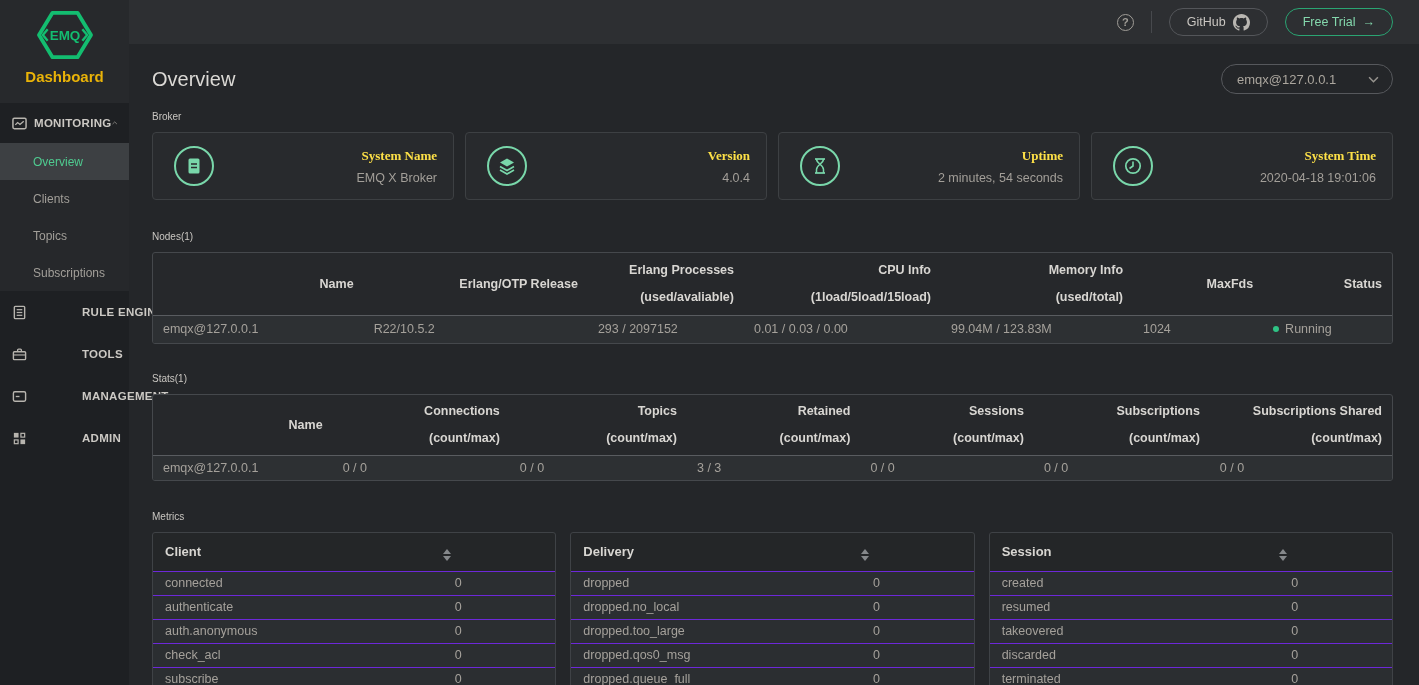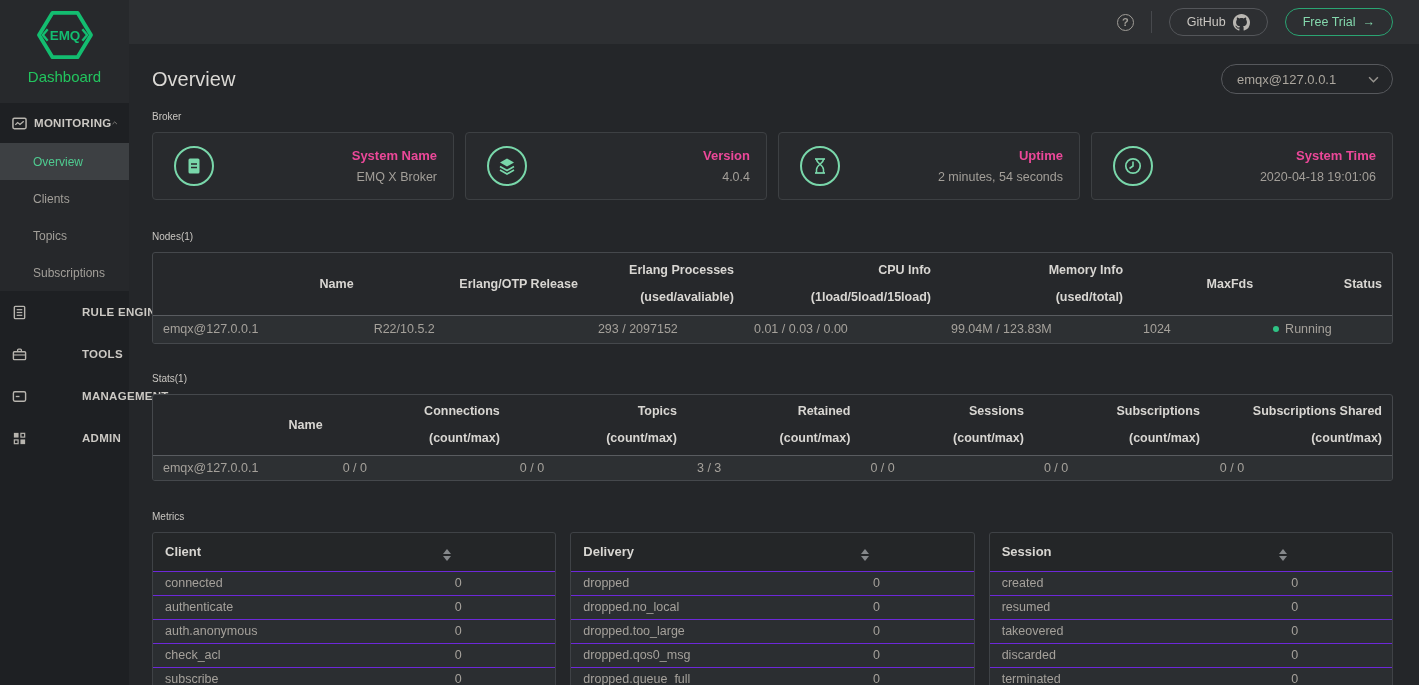--- a/index.html
+++ b/index.html
@@ -6,21 +6,21 @@
   html,body { background:#1a1c1e; }
   .app {
     width:1419px; height:685px; display:flex; overflow:hidden;
     background:#242629; font-family:"Liberation Sans", sans-serif;
     position:relative;
   }
   
   .sidebar { width:129px; flex:none; background:#1e2023; display:flex; flex-direction:column; }
   .logo-area { background:#27292c; height:103px; text-align:center; padding-top:9px; }
   .logo-svg { display:block; margin:0 auto; }
-  .app-title { color:#22c55e; font-size:15px; margin-top:7px; }
+  .app-title { color:#eab308; font-size:15px; margin-top:7px;font-weight:bold; }
   .menu { flex:1; }
   .menu-head {
     height:40px; display:flex; align-items:center; padding:0 12px;
     color:#ccc9c4; font-size:11.5px; font-weight:bold; letter-spacing:.3px; cursor:pointer;
   }
   .menu-head .mi { width:15px; height:15px; margin-right:7px; flex:none; }
   .menu-head .lbl { flex:1; white-space:nowrap; }
   .group { height:42px;gap:48px; }
   .submenu { background:#26282b; }
   .sub-item {
@@ -64,21 +64,21 @@
   .cards { display:flex; gap:11px; margin-top:10px; }
   .card {
     flex:1; height:68px; background:#282a2d; border:1px solid #3d4043; border-radius:4px;
     display:flex; align-items:center; padding:0 16px 0 21px;
   }
   .icon-circle {
     width:40px; height:40px; border:2px solid #79d7aa; border-radius:50%;
     display:flex; align-items:center; justify-content:center; flex:none;
   }
   .card-text { margin-left:auto; text-align:right; }
-  .card-label { color:#ec4899; font-size:13px; font-weight:bold; }
+  .card-label { color:#fde047; font-size:13px; font-weight:bold;font-family:Liberation Serif, serif; }
   .card-value { color:#a39f99; font-size:12.5px; margin-top:7px; }
   
   .tbl-wrap { margin-top:10px; border:1px solid #45484c; border-radius:3px; background:#26282b; overflow:hidden; }
   table { width:100%; border-collapse:collapse; }
   .big th {
     text-align:right; vertical-align:middle; padding:0 10px; height:62px;
     color:#d8d6d2; font-size:12.5px; font-weight:bold;
   }
   .big.stats th { height:60px; }
   .h-sub { margin-top:13px; }

